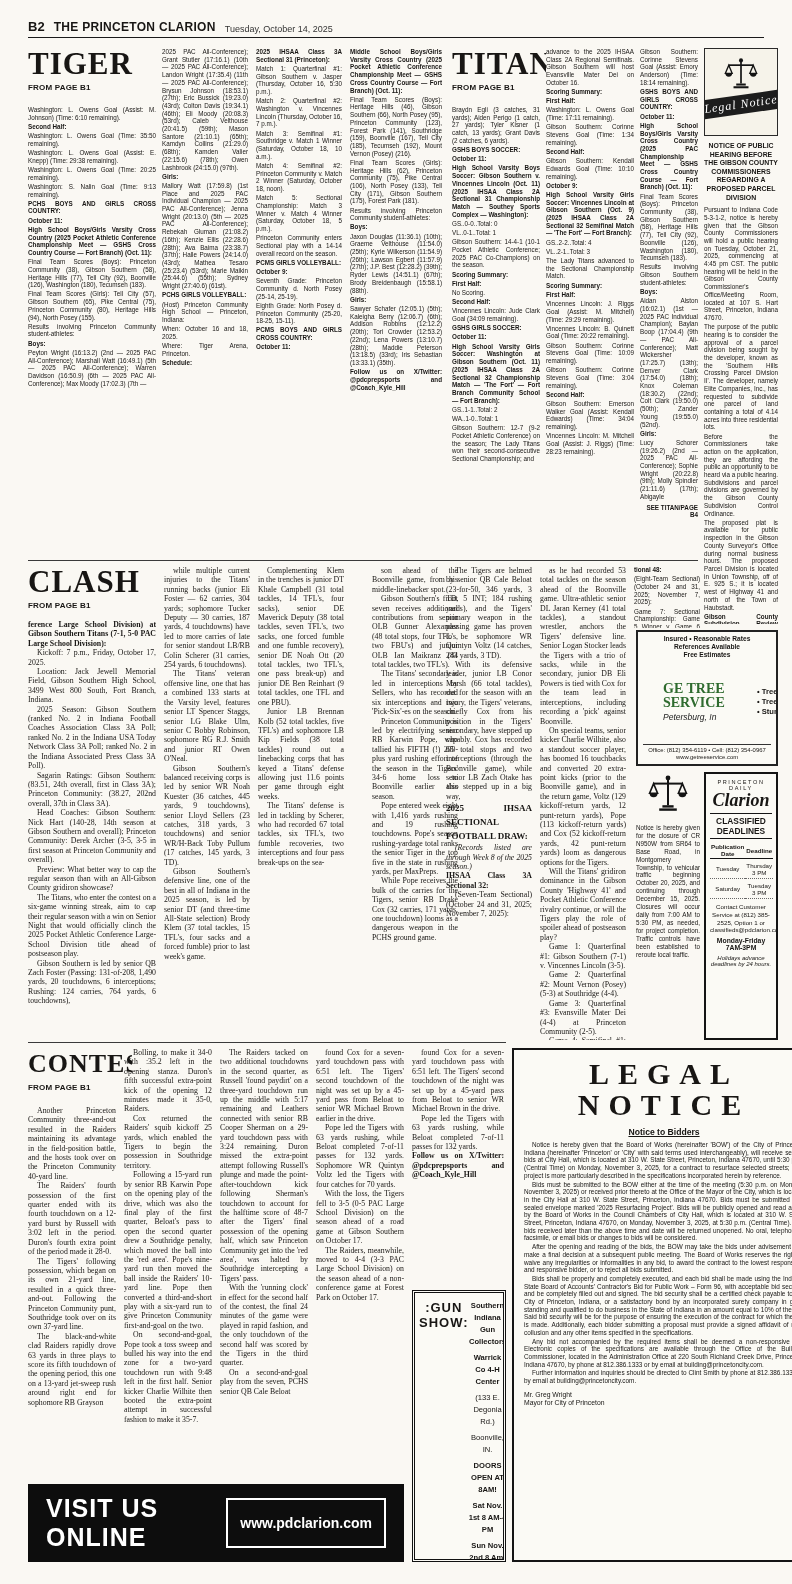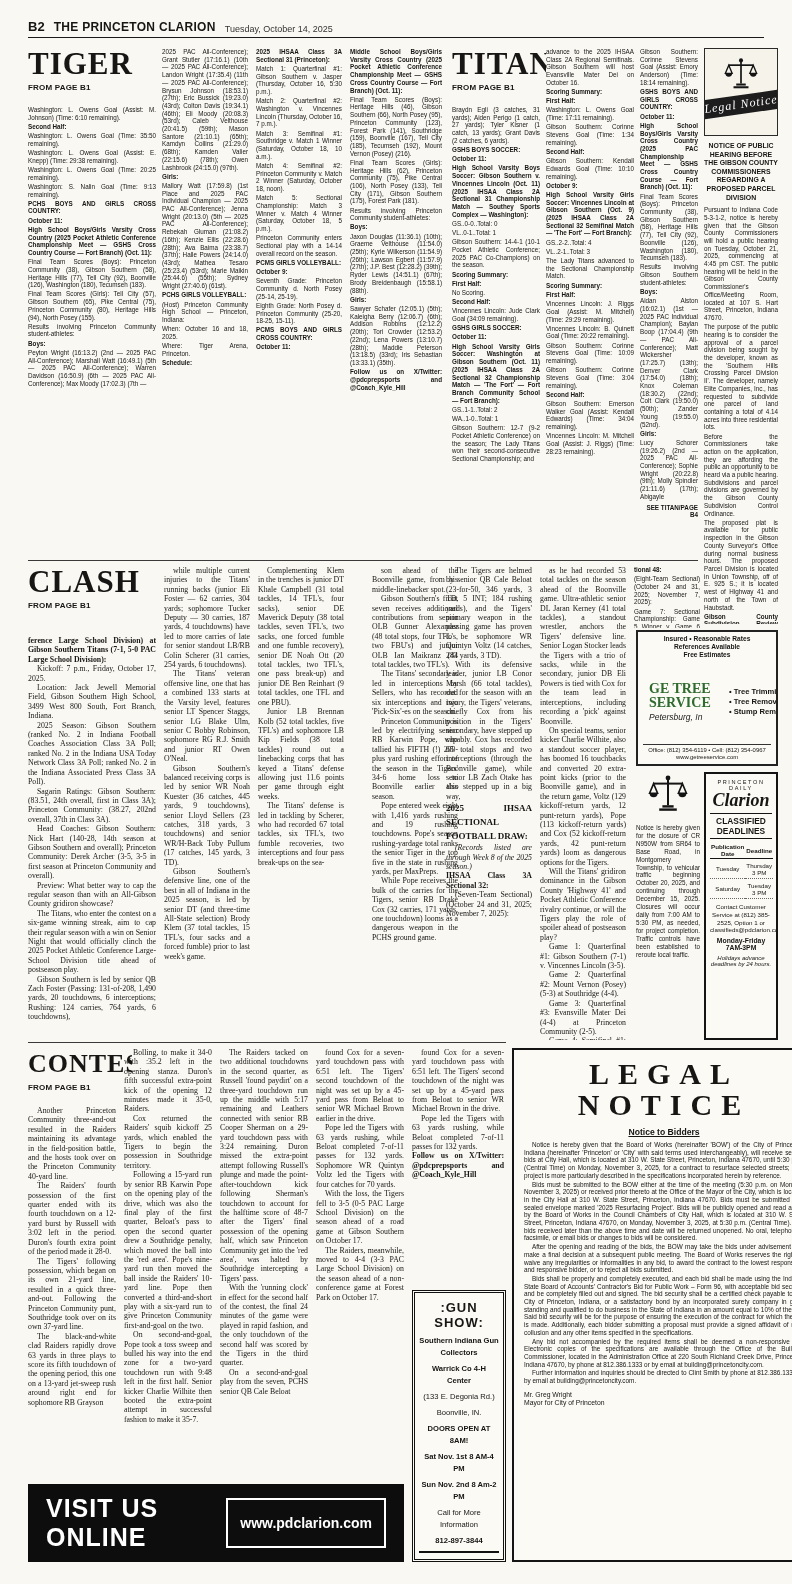--- a/index.html
+++ b/index.html
@@ -24,21 +24,21 @@
 p.i{font-style:italic}
 .rule{position:absolute;border-top:1px solid #3a3a3a}
 
 .ribbon-box{border:1px solid #2a2a2a;background:#f6f3ea;text-align:center;padding-top:4px}
 .ribbon{margin:2px -8px 0;transform:rotate(-8deg);background:#1d1d1d;color:#fff;font-style:italic;font-size:12px;padding:2px 0;font-family:"Liberation Serif",serif;letter-spacing:1px}
 
 .notice-title{font-family:"Liberation Sans",sans-serif;font-weight:700;font-size:6.9px;line-height:8.6px;text-align:center;margin-bottom:4px}
 
 .ge{border:2px solid #222;padding:3px 5px;font-family:"Liberation Sans",sans-serif;display:flex;flex-direction:column;background:#fbfaf5}
 .ge-top p{font-weight:700;font-size:6.6px;line-height:8px;text-align:center}
-.ge-mid{flex:1;display:flex;align-items:center;gap:6px;margin-top:2px}
+.ge-mid{flex:1;display:flex;align-items:center;gap:20px;margin-top:2px}
 .ge-name{font-family:"Liberation Serif",serif;font-weight:700;font-size:14px;line-height:14px;color:var(--tree_green,#2f6b2f);width:74px}
 .ge-city{font-style:italic;font-weight:400;font-size:8.5px;color:#222;margin-top:2px}
 .ge-serv p{font-weight:700;font-size:7.6px;line-height:10px;white-space:nowrap}
 .ge-foot{border-top:1px solid #333;margin-top:2px;padding-top:2px;font-size:5.9px;text-align:center;line-height:7px}
 
 .closure{text-align:center}
 .closure .txt{font-family:"Liberation Sans",sans-serif;font-size:6.3px;line-height:7.9px;text-align:justify;margin-top:4px}
 
 .cls{border:2px solid #141414;padding:5px 4px;text-align:center;font-family:"Liberation Sans",sans-serif;background:#fbfaf5}
 .cls .paper{font-size:5.6px;letter-spacing:1.6px}
@@ -52,21 +52,21 @@
 .cls .note{font-style:italic;font-size:6px;margin-top:4px}
 
 .legalbig{border:2px solid #141414;padding:8px 10px;background:#fbfaf5}
 .legalbig .lh{text-align:center;font-weight:700;font-size:30px;line-height:31px;letter-spacing:9px}
 .legalbig .sub{text-align:center;font-weight:700;font-size:8.6px;text-decoration:underline;margin:7px 0 4px;font-family:"Liberation Sans",sans-serif}
 .legalbig .bod{font-family:"Liberation Sans",sans-serif;font-size:6.4px;line-height:7.7px;text-align:justify}
 .legalbig .bod p{text-indent:8px;margin-bottom:1px}
 .legalbig .sig{margin-top:6px;font-family:"Liberation Sans",sans-serif;font-size:6.8px}
 .legalbig .sig p{margin-bottom:1px}
 
-.gun{border:3px double #111;padding:7px 4px 0;text-align:center;font-family:"Liberation Sans",sans-serif;background:#fbfaf5;display:flex;flex-direction:column}
+.gun{border:3px double #111;padding:7px 4px 0;text-align:center;font-family:"Liberation Sans",sans-serif;background:#fbfaf5;display:flex;flex-direction:row}
 .gun .title{font-weight:700;font-size:13px;letter-spacing:1px;margin-bottom:5px}
 .gun p{font-size:7.6px;line-height:12px;margin-bottom:4px}
 .gun .spacer{flex:1}
 .gun .coupon{border-top:2px solid #111;padding:6px 0 7px;font-weight:700;font-size:9.5px}
 
 .visit{background:var(--banner_bg,#0d0d0d);color:#fff;display:flex;align-items:center;justify-content:space-between;padding:10px 18px;font-family:"Liberation Sans",sans-serif}
 .visit-h{font-size:25px;font-weight:700;letter-spacing:1px}
 .visit-u{border:2px solid #fff;padding:15px 12px;font-size:14px;font-weight:700}
 </style>
 </head>
@@ -223,21 +223,21 @@
         <p class="b">Gibson County Subdivision Review Committee</p>
       </div>
   </div>
 
   <div class="rule" style="left:28px;top:560px;width:670px"></div>
 
   <div class="abs" style="left:28px;top:566px;width:130px;height:54px">
     <div class="headline">CLASH</div>
     <div class="frompage">FROM PAGE B1</div>
   </div>
-  <div class="abs bodytext" style="left:28px;top:636px;width:128px;height:418px">
+  <div class="abs bodytext" style="left:28px;top:620px;width:128px;height:418px">
       <p class="b">ference Large School Division) at Gibson Southern Titans (7-1, 5-0 PAC Large School Division):</p>
       <p>Kickoff: 7 p.m., Friday, October 17, 2025.</p>
       <p>Location: Jack Jewell Memorial Field, Gibson Southern High School, 3499 West 800 South, Fort Branch, Indiana.</p>
       <p>2025 Season: Gibson Southern (ranked No. 2 in Indiana Football Coaches Association Class 3A Poll; ranked No. 2 in the Indiana USA Today Network Class 3A Poll; ranked No. 2 in the Indiana Associated Press Class 3A Poll).</p>
       <p>Sagarin Ratings: Gibson Southern: (83.51, 24th overall, first in Class 3A); Princeton Community: (38.27, 202nd overall, 37th in Class 3A).</p>
       <p>Head Coaches: Gibson Southern: Nick Hart (140-28, 14th season at Gibson Southern and overall); Princeton Community: Derek Archer (3-5, 3-5 in first season at Princeton Community and overall).</p>
       <p>Preview: What better way to cap the regular season than with an All-Gibson County gridiron showcase?</p>
       <p>The Titans, who enter the contest on a six-game winning streak, aim to cap their regular season with a win on Senior Night that would officially clinch the 2025 Pocket Athletic Conference Large-School Division title ahead of postseason play.</p>
       <p>Gibson Southern is led by senior QB Zach Foster (Passing: 131-of-208, 1,490 yards, 20 touchdowns, 6 interceptions; Rushing: 124 carries, 764 yards, 6 touchdowns),</p>
     </div>

